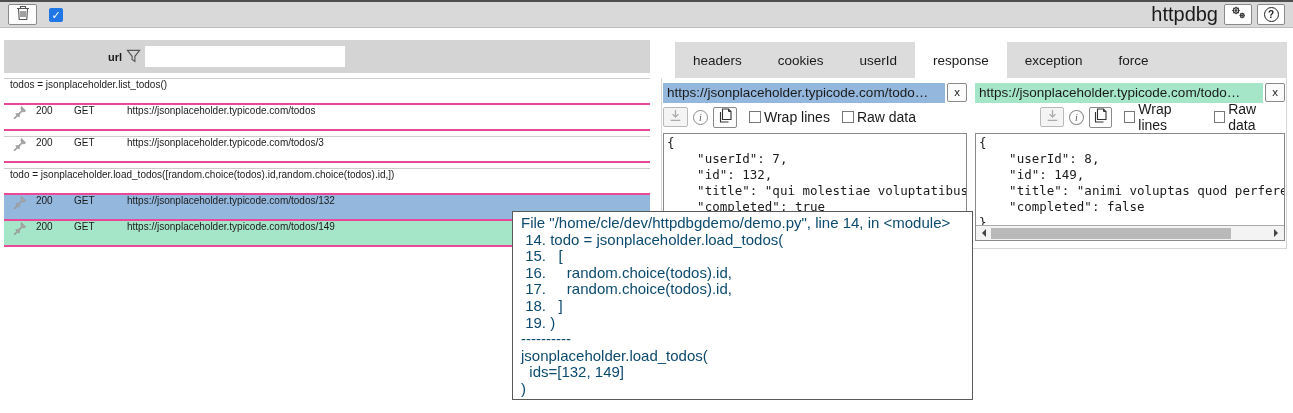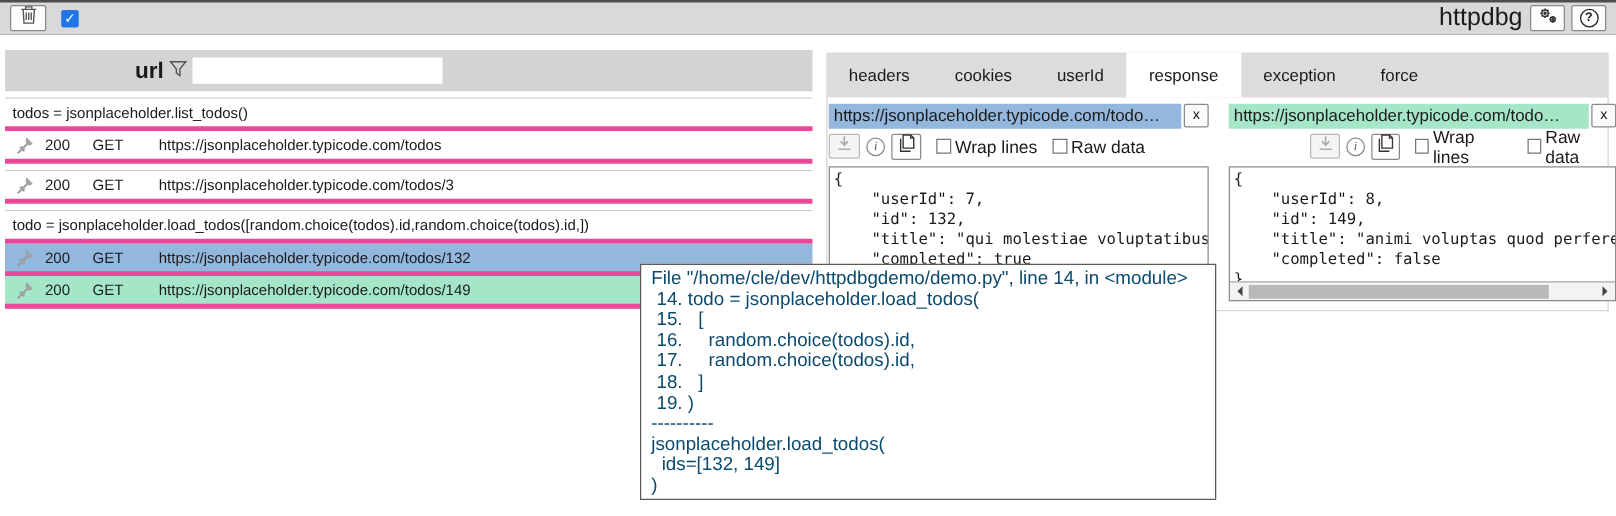--- a/index.html
+++ b/index.html
@@ -34,49 +34,49 @@
   .help-circle {
     width:15px; height:15px; border:1.5px solid #222; border-radius:50%;
     display:inline-flex; align-items:center; justify-content:center; font-size:10px; font-weight:bold;
   }
 
   
   .left-table { position:absolute; left:4px; top:40px; width:646px; }
   .lt-header {
     background:#d4d4d4; height:33px; display:flex; align-items:center;
   }
-  .lt-header .url-lbl { font-size:18px; font-weight:bold; margin-left:104px; }
+  .lt-header .url-lbl { font-size:11px; font-weight:bold; margin-left:104px; }
   .lt-header .funnel { margin:2px 4px 0 4px; cursor:pointer; }
   .lt-header input {
     width:200px; height:21px; border:none; outline:none; background:#fff;
     font-size:13px; padding:0 4px;
   }
   .group { margin-top:5px; border-top:1px solid #ccc; }
   .row {
-    height:26px; display:flex; align-items:center;
-    border-bottom:4px solid #ec4899; background:#fff; font-size:12px;
+    height:26px; display:flex; 
+    border-bottom:2px solid #ec4899; background:#fff; font-size:10px;
   }
   .row.grp { padding-left:6px; }
   .row .pin { margin:0 9px 0 9px; display:inline-flex; cursor:pointer; }
   .row .status { width:38px; }
   .row .method { width:53px; }
   .row .rurl { white-space:nowrap; overflow:hidden; }
   .row.hl-blue { background:var(--highlight_blue,#94b7de); }
   .row.hl-green { background:var(--highlight_green,#a5e6c8); }
 
   
   .right-panel { position:absolute; left:661px; top:42px; width:626px; }
-  .tabbar { background:#dcdcdc; height:36px; display:flex; align-items:stretch; }
+  .tabbar { background:#dcdcdc; height:36px; display:flex; align-items:stretch;margin-left:14px; }
   .tab {
     padding:0 18px; display:flex; align-items:center; font-size:13.5px; cursor:pointer;
   }
   .tab.active { background:#ffffff; }
   .resp-area {
     border:1px solid #d6d6d6; border-top:none; padding:5px 9px 7px 1px;
-    display:flex; gap:16px;
+    display:flex; gap:8px;
   }
   .pane { width:304px; }
   .pane.right { width:310px; }
   .urlbar { display:flex; height:20px; }
   .url-chip {
     flex:1; font-size:13.5px; padding:1.5px 4px; white-space:nowrap; overflow:hidden;
     cursor:pointer;
   }
   .url-chip.blue { background:var(--highlight_blue,#94b7de); }
   .url-chip.green { background:var(--highlight_green,#a5e6c8); }

